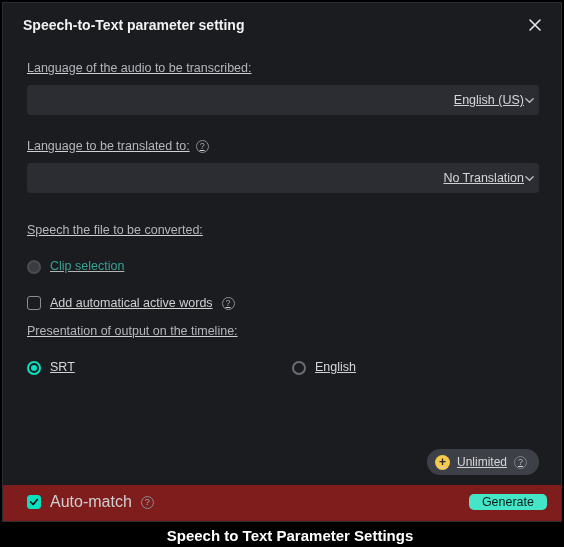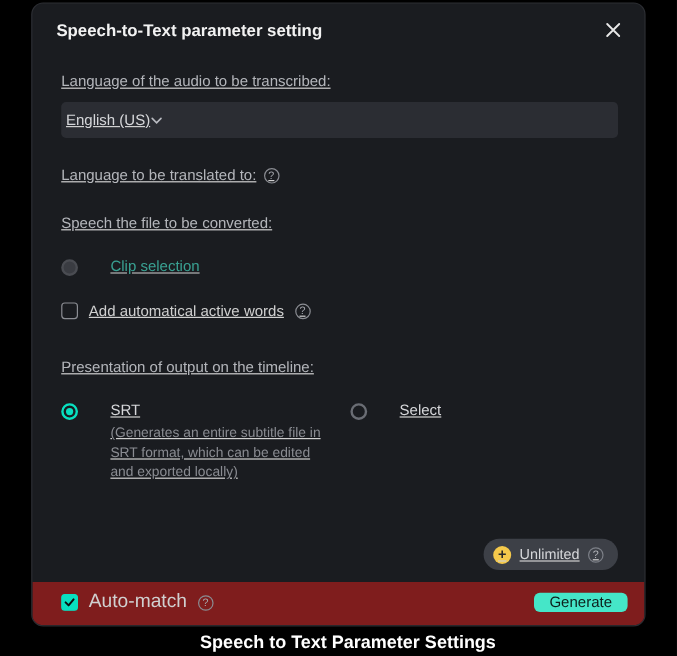--- a/index.html
+++ b/index.html
@@ -5,25 +5,25 @@
   * { box-sizing: border-box; margin: 0; padding: 0; }
   html, body { width: 564px; height: 547px; }
   body {
     background: #000;
     font-family: "Segoe UI", Arial, sans-serif;
     color: #d0d0d0;
     display: flex;
     flex-direction: column;
   }
   .panel {
-    width: 512px;
+    width: 560px;
     margin: 2px auto 0 auto;
     background: #1a1c20;
     border: 1px solid #2c2e33;
-    border-radius: 10px;
+    border-radius: 0;
     flex: 1;
     display: flex;
     flex-direction: column;
     overflow: hidden;
     box-shadow: 0 0 4px rgba(0,0,0,.6);
   }
   .titlebar {
     display: flex;
     align-items: center;
     justify-content: space-between;
@@ -55,37 +55,37 @@
     display: flex;
     align-items: center;
     gap: 6px;
   }
   .select {
     background: #2b2d33;
     border-radius: 4px;
     height: 30px;
     display: flex;
     align-items: center;
-    justify-content: flex-start;
+    justify-content: flex-end;
     padding: 0 4px;
     color: #d6d7da;
     font-size: 12.5px;
     cursor: pointer;
     margin-bottom: 14px;
   }
   .section-gap { height: 6px; }
   .radio-row {
     display: flex;
     gap: 18px;
     margin: 12px 0 6px 0;
   }
   .radio-opt {
     display: flex;
     align-items: flex-start;
-    gap: 27px;
+    gap: 9px;
     flex: 1;
     cursor: pointer;
   }
   .radio {
     width: 14px; height: 14px;
     border: 2px solid #6a6d74;
     border-radius: 50%;
     margin-top: 1px;
     flex-shrink: 0;
     position: relative;
@@ -99,21 +99,21 @@
     inset: 2px;
     border-radius: 50%;
     background: #08e0c0;
   }
   .radio.solid-off {
     border-color: #4a4c52;
     background: #3a3c42;
   }
   .opt-disabled { color: #3fb8a6; opacity: .85; }
   .opt-text { color: #d6d7da; }
-  .opt-block { display: flex; flex-direction: column; gap: 4px; }
+  .opt-block { display: flex; flex-direction: column; gap: 4px; text-align: center; }
   .opt-desc { color: #8a8c92; font-size: 11.5px; line-height: 1.45; max-width: 230px; }
   .check-row {
     display: flex;
     align-items: center;
     gap: 9px;
     margin: 16px 0 10px 0;
     cursor: pointer;
   }
   .checkbox {
     width: 14px; height: 14px;
@@ -212,51 +212,58 @@
         <svg width="11" height="11" viewBox="0 0 12 12">
             <path d="M2 4 L6 8 L10 4" stroke="#b8bac0" stroke-width="1.5" fill="none" stroke-linecap="round"></path>
           </svg>
       </span>
     </div>
 
     <div class="label">
       <span>Language to be translated to:</span>
       <span class="help">?</span>
     </div>
+    <div class="select">
+      <span>No Translation</span>
+      <span>
+        <svg width="11" height="11" viewBox="0 0 12 12">
+            <path d="M2 4 L6 8 L10 4" stroke="#b8bac0" stroke-width="1.5" fill="none" stroke-linecap="round"></path>
+          </svg>
+      </span>
+    </div>
 
     <div class="section-gap"></div>
     <div class="label">Speech the file to be converted:</div>
 
     <div class="radio-row">
       <div class="radio-opt">
         <span class="radio solid-off"></span>
         <span class="opt-disabled">Clip selection</span>
       </div>
     </div>
 
     <div class="check-row">
       <span class="checkbox"></span>
       <span>Add automatical active words</span>
       <span class="help">?</span>
     </div>
 
-    <div class="label" style="margin-top:23px">Presentation of output on the timeline:</div>
+    <div class="label" style="margin-top:4px">Presentation of output on the timeline:</div>
 
     <div class="radio-row">
       <div class="radio-opt">
         <span class="radio on"></span>
         <div class="opt-block">
           <span class="opt-text">SRT</span>
-          <span class="opt-desc">(Generates an entire subtitle file in SRT format, which can be edited and exported locally)</span>
         </div>
       </div>
       <div class="radio-opt">
         <span class="radio"></span>
         <div class="opt-block">
-          <span class="opt-text">Select</span>
+          <span class="opt-text">English</span>
         </div>
       </div>
     </div>
 
     <div class="spacer"></div>
 
     <div class="footer-top">
       <div class="pill">
         <span class="plus">+</span>
         <span>Unlimited</span>

